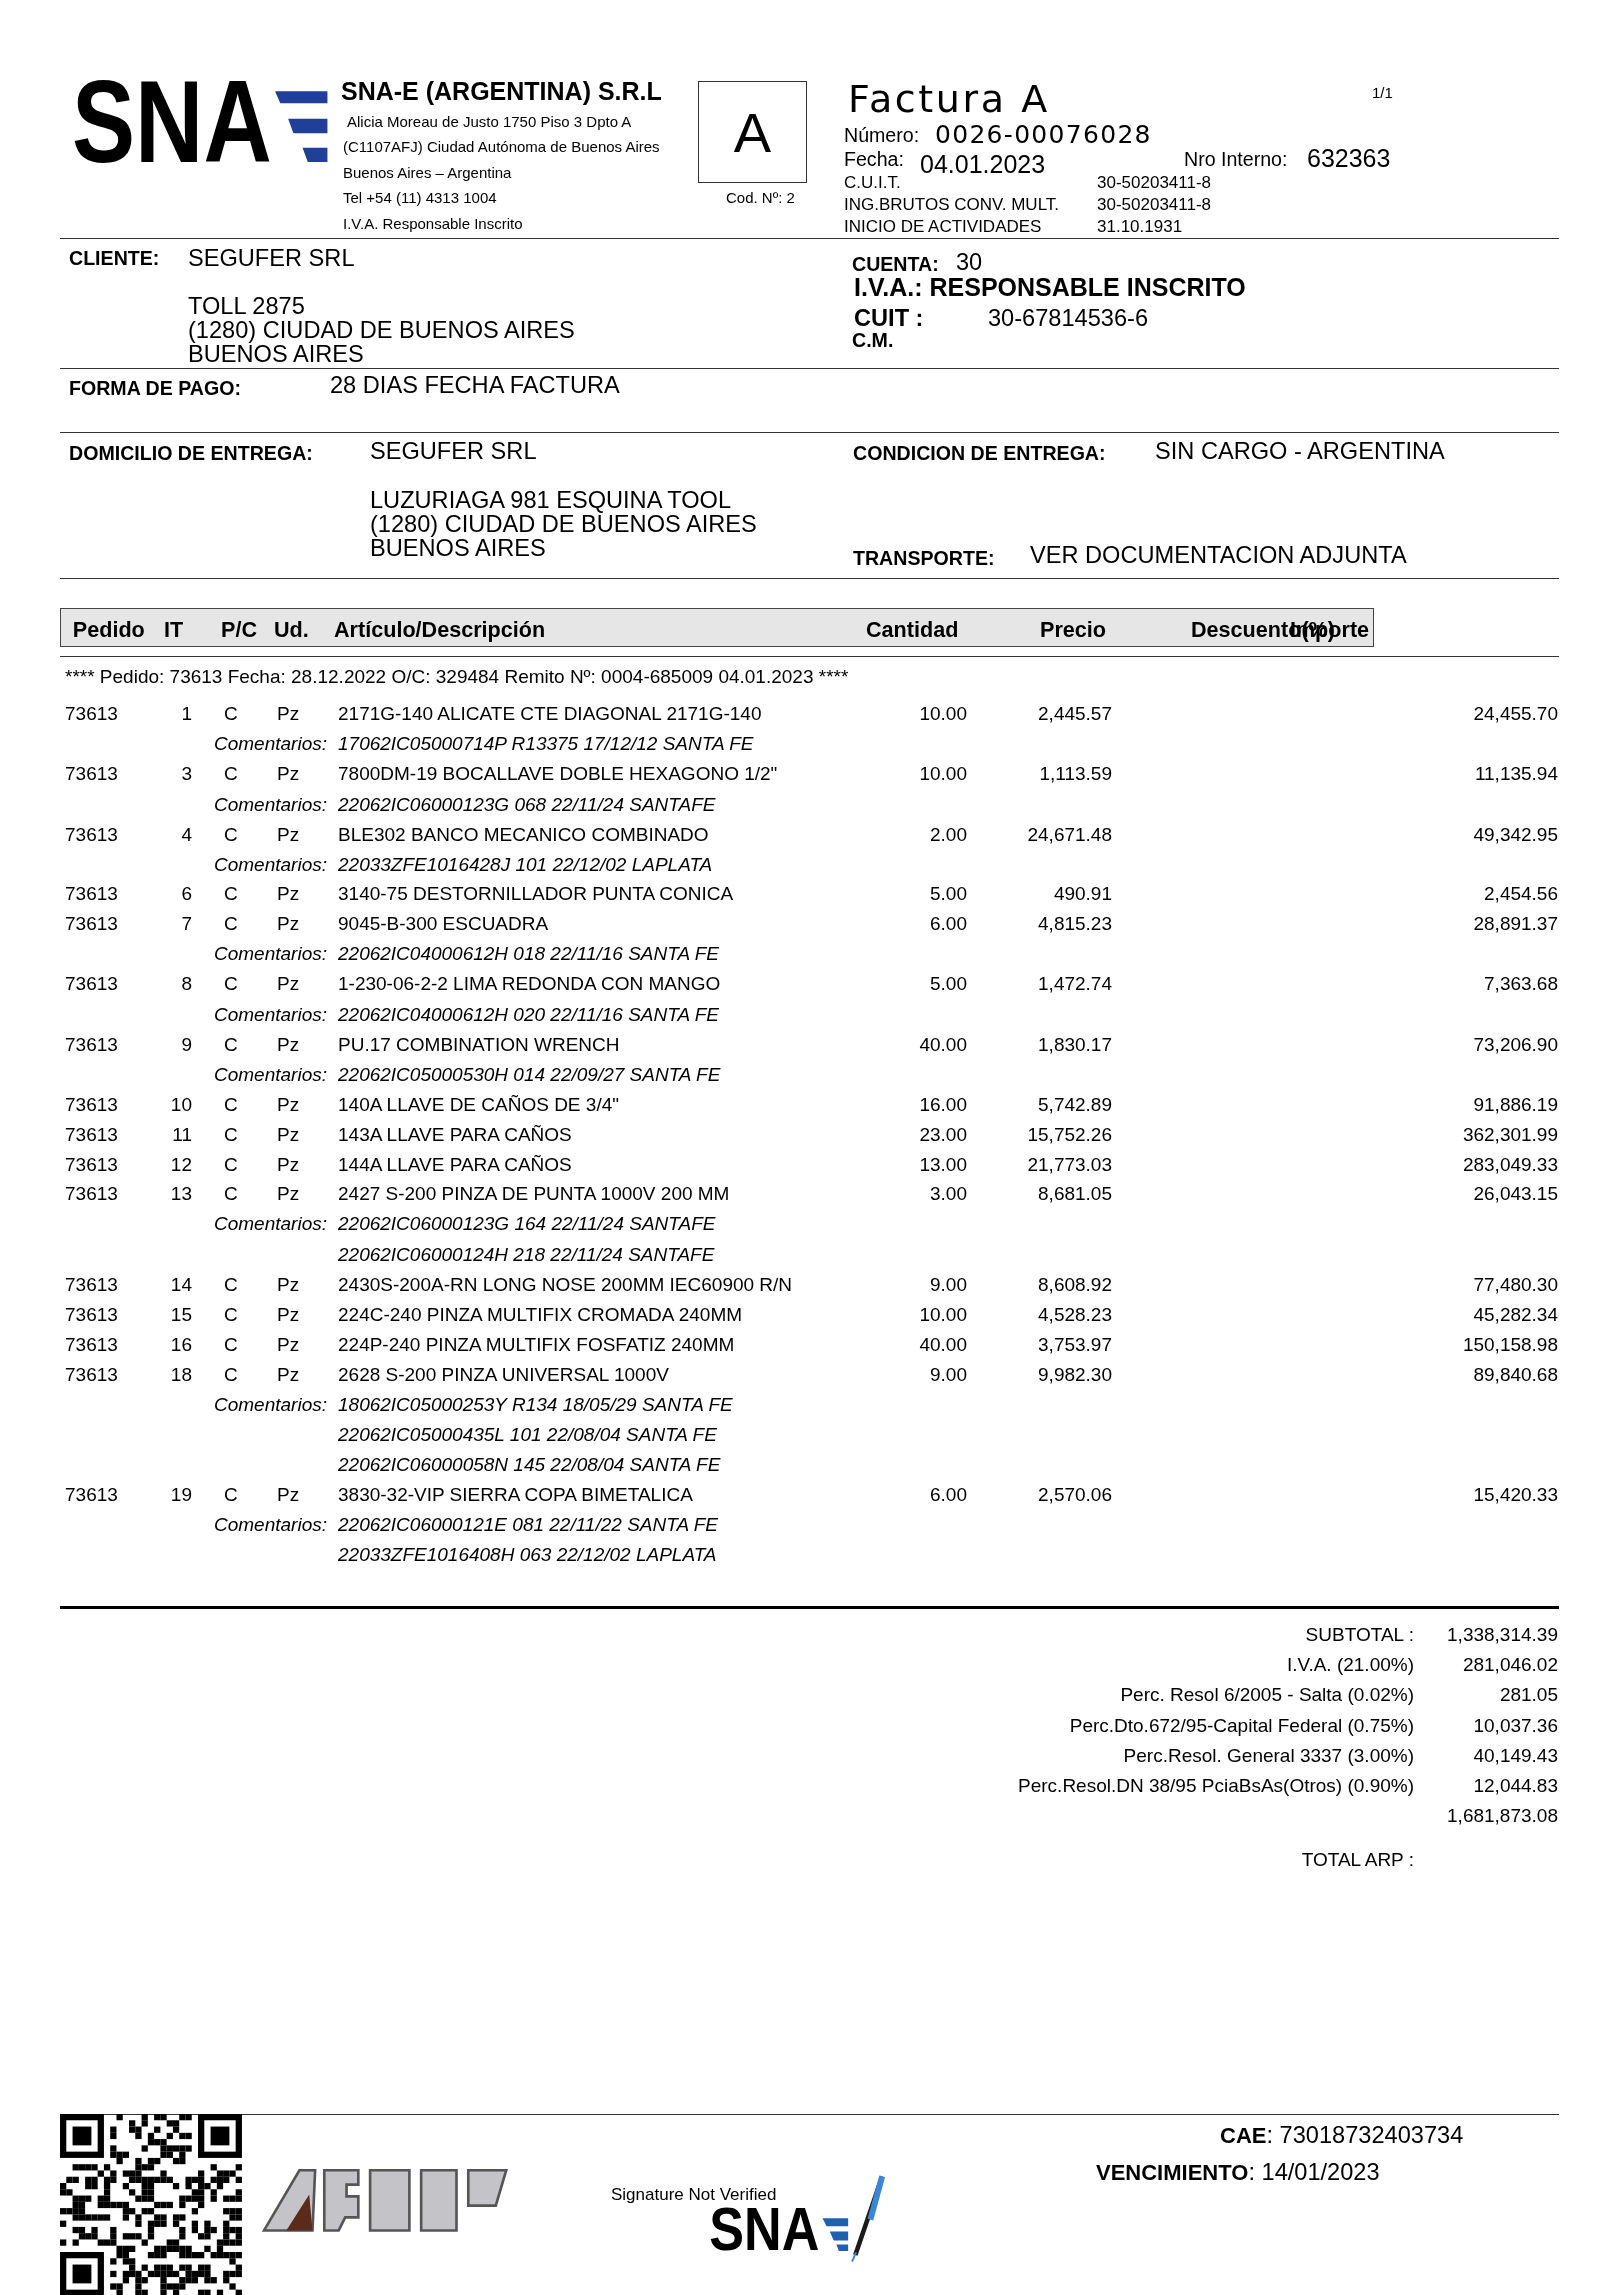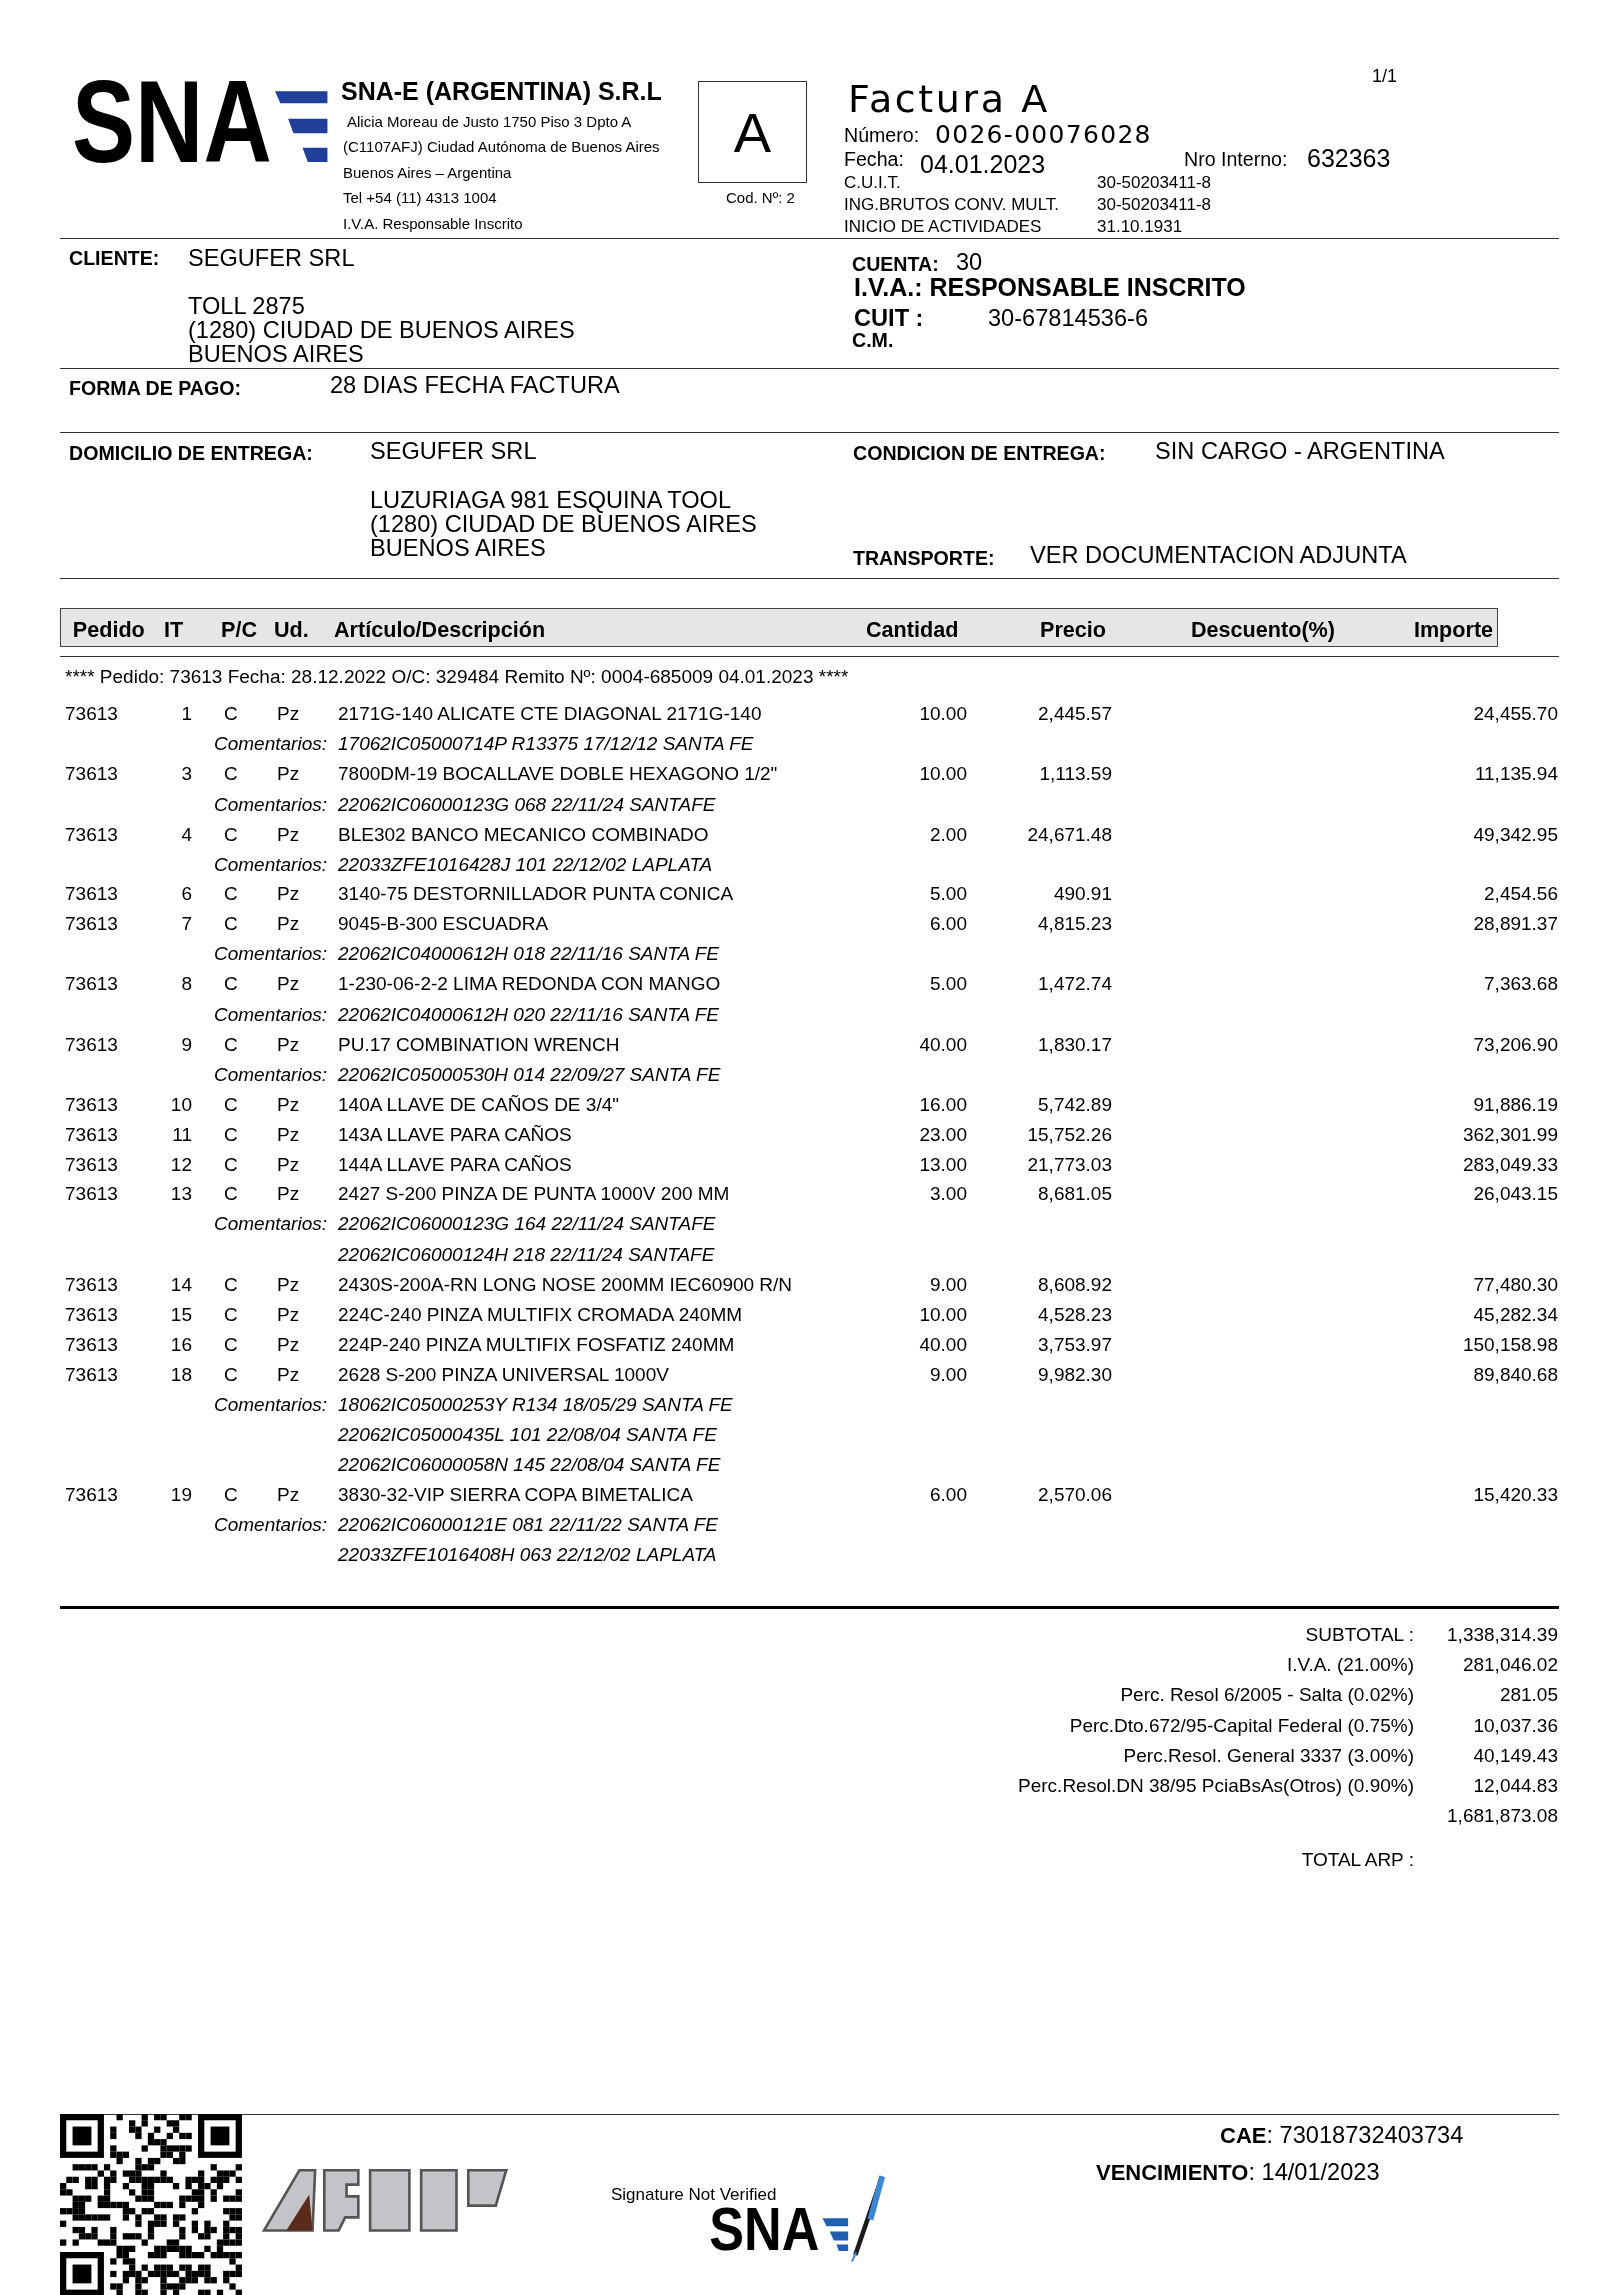--- a/index.html
+++ b/index.html
@@ -9,31 +9,31 @@
   .hr { position: absolute; left: 60px; width: 1499px; height: 0; border-top: 1.3px solid #333; }
 
   
   #logo { left: 72px; top: 73px; }
   .company-name { left: 341px; top: 77px; font-size: 25px; font-weight: bold; }
   .company-line { left: 343px; font-size: 15px; }
   .letter-box { left: 698px; top: 81px; width: 107px; height: 100px; border: 1.3px solid #333;
                 display: flex; align-items: center; justify-content: center; font-size: 56px; }
   .cod { left: 726px; top: 189px; font-size: 15px; }
   .factura-title { left: 848px; top: 77px; font-size: 38px; letter-spacing: 2.6px; font-family: "DejaVu Sans", sans-serif; }
-  .pagenum { left: 1372px; top: 66px; font-size: 18px; }
+  .pagenum { left: 1372px; top: 84px; font-size: 15px; }
   .lbl-md { font-size: 19.6px; }
   .val-lg { font-size: 25px; font-family: "DejaVu Sans", sans-serif; letter-spacing: 1.3px; }
   .small-info { font-size: 17px; }
 
   
   .lbl-bold { font-size: 19.6px; font-weight: bold; }
   .val-txt { font-size: 23.6px; }
 
   
-  .thead { position: absolute; left: 60px; top: 608px; width: 1438px; height: 39px;
+  .thead { position: absolute; left: 60px; top: 608px; width: 1314px; height: 39px;
            background: #e6e6e6; border: 1.3px solid #444; box-sizing: border-box; }
   .th { position: absolute; top: 7.9px; font-size: 21.6px; font-weight: bold; white-space: nowrap; }
 
   .row-text { font-size: 19px; }
   .cmt { font-size: 19px; font-style: italic; }
   .num { text-align: right; }
 
   
   .tot-lbl { font-size: 19px; text-align: right; right: 208px; }
   .tot-val { font-size: 19px; text-align: right; right: 64px; }

